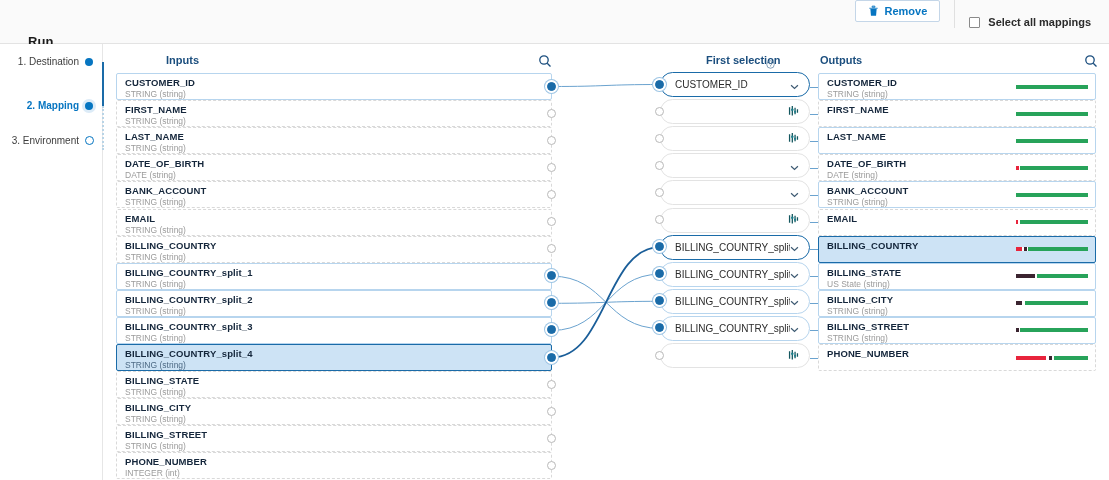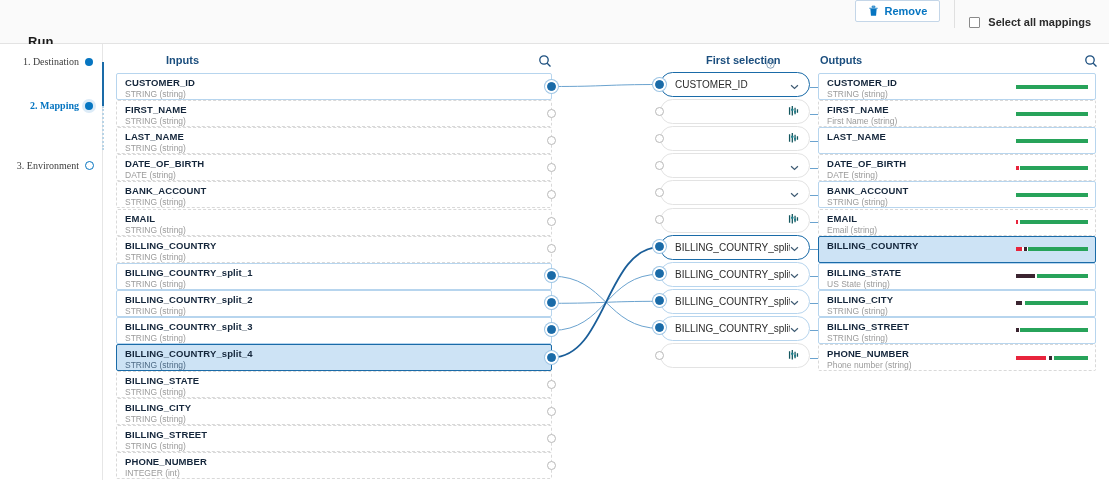--- a/index.html
+++ b/index.html
@@ -31,21 +31,21 @@
     background:#ffffff; color:#0675c1; font-size:11px; font-weight:bold;
     cursor:pointer; white-space:nowrap;
   }
   .btn-sep { width:1px; height:28px; background:#e0e0e0; margin:0 14px; }
   .select-all { display:flex; align-items:center; gap:8px; font-size:11px; color:#2b2b2b; cursor:pointer; padding-right:10px;font-weight:bold;}
   .cbox { width:11px; height:11px; border:1px solid #8a8a8a; background:#fff; border-radius:1px; display:inline-block; }
   .trash { width:11px; height:12px; display:block; }
 
   
   .stepper { position:absolute; left:0; top:44px; width:103px; height:436px; background:#fff; border-right:1px solid #e6e6e6; }
-  .step { position:absolute; right:14px; display:flex; align-items:center; gap:0;font-family:Liberation Serif, serif; }
+  .step { position:absolute; right:14px; display:flex; align-items:center; gap:0; }
   .step-label { font-size:10px; color:#3c3c3c; white-space:nowrap; margin-right:9px; }
   .step.active .step-label { color:#0675c1; font-weight:bold; }
   .dot { width:8px; height:8px; border-radius:50%; background:#0675c1; position:absolute; right:-5px; top:50%; margin-top:-4px;}
   .dot.hollow { background:#fff; border:1.5px solid #0675c1; width:9px; height:9px; margin-top:-4.5px; right:-5.5px;}
   .dot.ring { box-shadow:0 0 0 3px #dcebf7; }
   .connector { position:absolute; width:2px; background:#1a6ba8; right:-2px; }
   .connector.dotted { background:none; border-left:2px dotted #b9d4e6; width:0; }
 
   
   .col-head { position:absolute; font-size:11px; font-weight:bold; color:#1b4e7e; }
@@ -122,21 +122,21 @@
   <div class="connector dotted" style="top:62px;height:44px;"></div>
 
   <div class="step" style="top:12px;">
     <span class="step-label">1. Destination</span>
     <span class="dot"></span>
   </div>
   <div class="step active" style="top:56px;">
     <span class="step-label">2. Mapping</span>
     <span class="dot ring"></span>
   </div>
-  <div class="step" style="top:116px;">
+  <div class="step" style="top:91px;">
     <span class="step-label">3. Environment</span>
     <span class="dot hollow"></span>
   </div>
 </div>
 
 <div class="col-head" style="left:118px;top:54px;margin-left:48px;">Inputs</div>
 <span class="search-ico" style="left:538px;top:54px;">
   <svg viewBox="0 0 14 14">
       <circle cx="6" cy="6" r="4.2" fill="none" stroke="#1b4e7e" stroke-width="1.3"></circle>
       <path d="M9.2 9.2L12.5 12.5" stroke="#1b4e7e" stroke-width="1.3" fill="none"></path>
@@ -335,21 +335,20 @@
     <div class="row solid" style="left: 818px; top: 73px; width: 278px;">
       <div class="nm">CUSTOMER_ID</div>
       <div class="ty">STRING (string)</div>
     </div>
     <div class="qbar" style="left: 1016px; top: 84.5px; width: 72px;">
       <div class="qseg" style="width: 72px; background: rgb(39, 163, 90);"></div>
     </div>
     <div style="position: absolute; left: 810px; top: 86.5px; width: 8px; height: 1px; background: rgb(107, 163, 207);"></div>
     <div class="row dashed" style="left: 818px; top: 100.1px; width: 278px;">
       <div class="nm">FIRST_NAME</div>
-      <div class="ty">First Name (string)</div>
     </div>
     <div class="qbar" style="left: 1016px; top: 111.6px; width: 72px;">
       <div class="qseg" style="width: 72px; background: rgb(39, 163, 90);"></div>
     </div>
     <div style="position: absolute; left: 810px; top: 113.6px; width: 8px; height: 1px; background: rgb(107, 163, 207);"></div>
     <div class="row solid" style="left: 818px; top: 127.2px; width: 278px;">
       <div class="nm">LAST_NAME</div>
     </div>
     <div class="qbar" style="left: 1016px; top: 138.7px; width: 72px;">
       <div class="qseg" style="width: 72px; background: rgb(39, 163, 90);"></div>
@@ -368,21 +367,20 @@
     <div class="row solid" style="left: 818px; top: 181.4px; width: 278px;">
       <div class="nm">BANK_ACCOUNT</div>
       <div class="ty">STRING (string)</div>
     </div>
     <div class="qbar" style="left: 1016px; top: 192.9px; width: 72px;">
       <div class="qseg" style="width: 72px; background: rgb(39, 163, 90);"></div>
     </div>
     <div style="position: absolute; left: 810px; top: 194.9px; width: 8px; height: 1px; background: rgb(107, 163, 207);"></div>
     <div class="row dashed" style="left: 818px; top: 208.5px; width: 278px;">
       <div class="nm">EMAIL</div>
-      <div class="ty">Email (string)</div>
     </div>
     <div class="qbar" style="left: 1016px; top: 220px; width: 72px;">
       <div class="qseg" style="width: 2.16px; background: rgb(232, 36, 60);"></div>
       <div class="qseg" style="width: 1.44px; background: rgb(255, 255, 255);"></div>
       <div class="qseg" style="width: 68.4px; background: rgb(39, 163, 90);"></div>
     </div>
     <div style="position: absolute; left: 810px; top: 222px; width: 8px; height: 1px; background: rgb(107, 163, 207);"></div>
     <div class="row sel" style="left: 818px; top: 235.6px; width: 278px;">
       <div class="nm">BILLING_COUNTRY</div>
     </div>
@@ -419,21 +417,20 @@
       <div class="ty">STRING (string)</div>
     </div>
     <div class="qbar" style="left: 1016px; top: 328.4px; width: 72px;">
       <div class="qseg" style="width: 2.88px; background: rgb(59, 36, 48);"></div>
       <div class="qseg" style="width: 1.44px; background: rgb(255, 255, 255);"></div>
       <div class="qseg" style="width: 67.68px; background: rgb(39, 163, 90);"></div>
     </div>
     <div style="position: absolute; left: 810px; top: 330.4px; width: 8px; height: 1px; background: rgb(107, 163, 207);"></div>
     <div class="row dashed" style="left: 818px; top: 344px; width: 278px;">
       <div class="nm">PHONE_NUMBER</div>
-      <div class="ty">Phone number (string)</div>
     </div>
     <div class="qbar" style="left: 1016px; top: 355.5px; width: 72px;">
       <div class="qseg" style="width: 30.24px; background: rgb(232, 36, 60);"></div>
       <div class="qseg" style="width: 2.88px; background: rgb(255, 255, 255);"></div>
       <div class="qseg" style="width: 2.88px; background: rgb(59, 36, 48);"></div>
       <div class="qseg" style="width: 2.16px; background: rgb(255, 255, 255);"></div>
       <div class="qseg" style="width: 33.84px; background: rgb(39, 163, 90);"></div>
     </div>
     <div style="position: absolute; left: 810px; top: 357.5px; width: 8px; height: 1px; background: rgb(107, 163, 207);"></div>
   </div>

